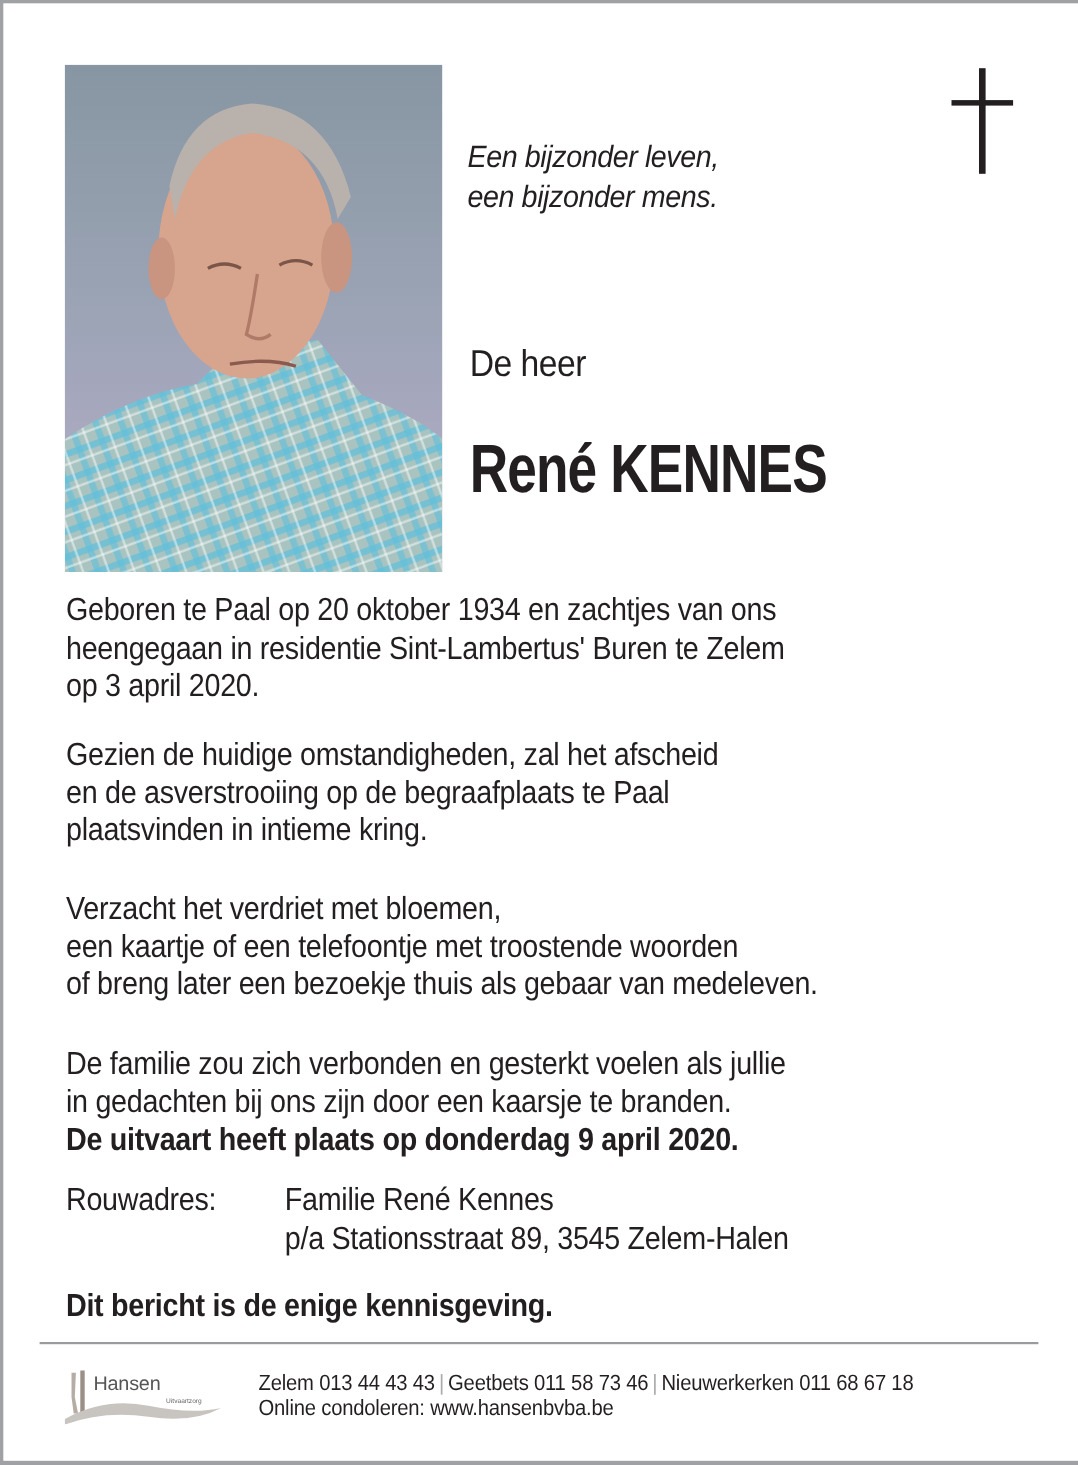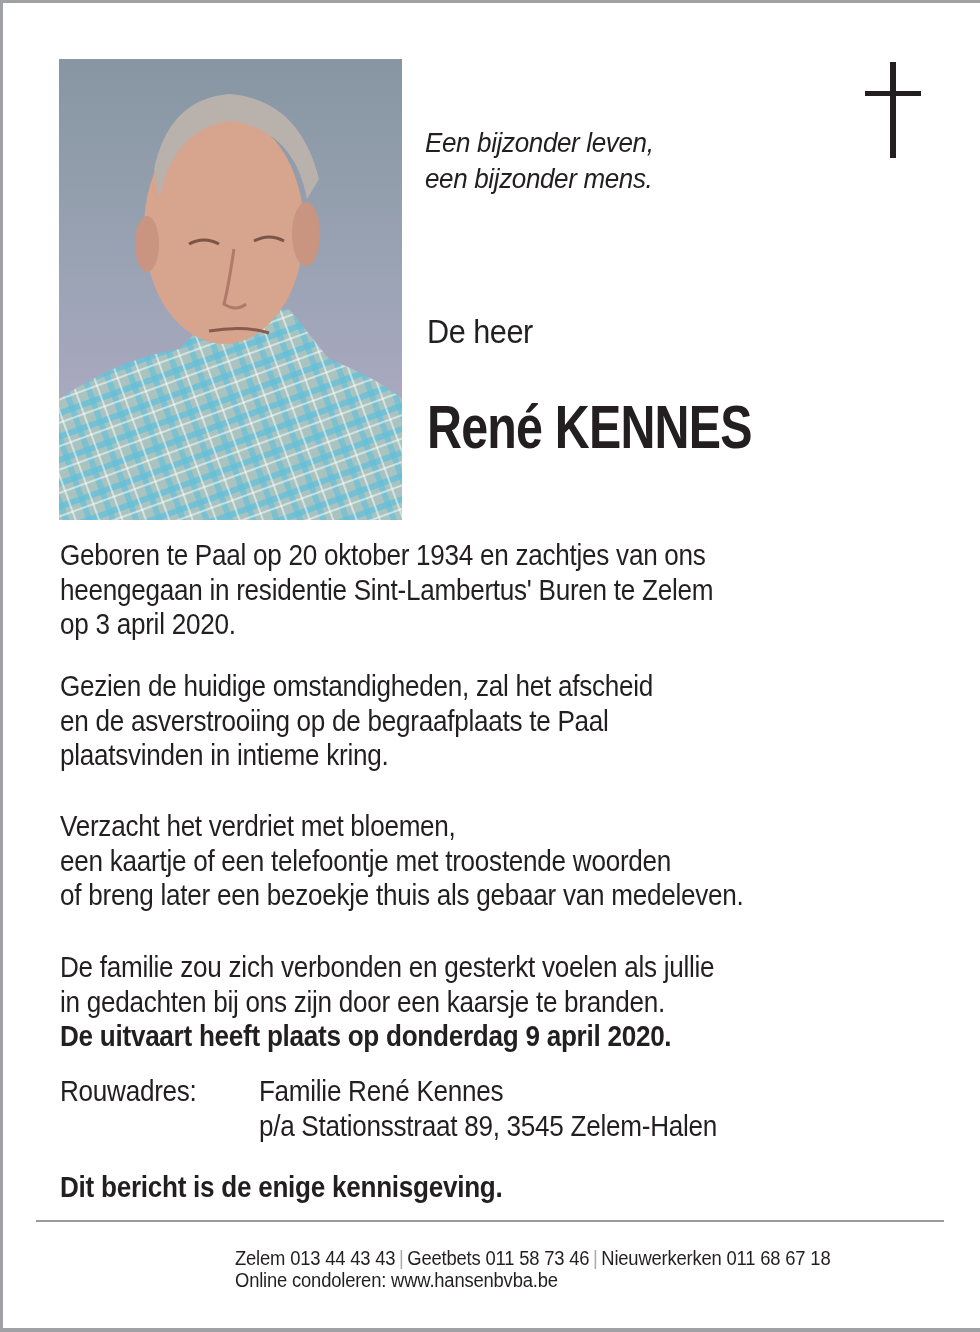--- a/index.html
+++ b/index.html
@@ -98,20 +98,29 @@
         <div>Familie René Kennes</div>
         <div>p/a Stationsstraat 89, 3545 Zelem-Halen</div>
       </div>
     </div>
   </div>
 
   <div class="body bold" style="top:1167px;">Dit bericht is de enige kennisgeving.</div>
 
   <div class="rule"></div>
 
+  <div class="logo">
+    <svg width="150" height="55" viewBox="0 0 150 55" style="position:absolute;left:0;top:0;">
+      <path d="M10 8 L14 8 L13 30 L16 45 L12 45 L10 30 Z" fill="#b5aca3"></path>
+      <path d="M18 6 L22 6 L22 44 L18 44 Z" fill="#9a9088"></path>
+      <path d="M4 50 Q40 30 80 38 Q120 46 146 40 Q120 54 80 48 Q40 42 4 55 Z" fill="#c8c4c0"></path>
+    </svg>
+    <span class="logo-name">Hansen</span>
+    <span class="logo-sub">Uitvaartzorg</span>
+  </div>
 
   <div class="footer">
     <div>
       <span>Zelem</span>
       <span>013 44 43 43</span><span class="sep">|</span><span>Geetbets</span>
       <span>011 58 73 46</span><span class="sep">|</span><span>Nieuwerkerken</span>
       <span>011 68 67 18</span>
     </div>
     <div>
       <span>Online condoleren:</span>

